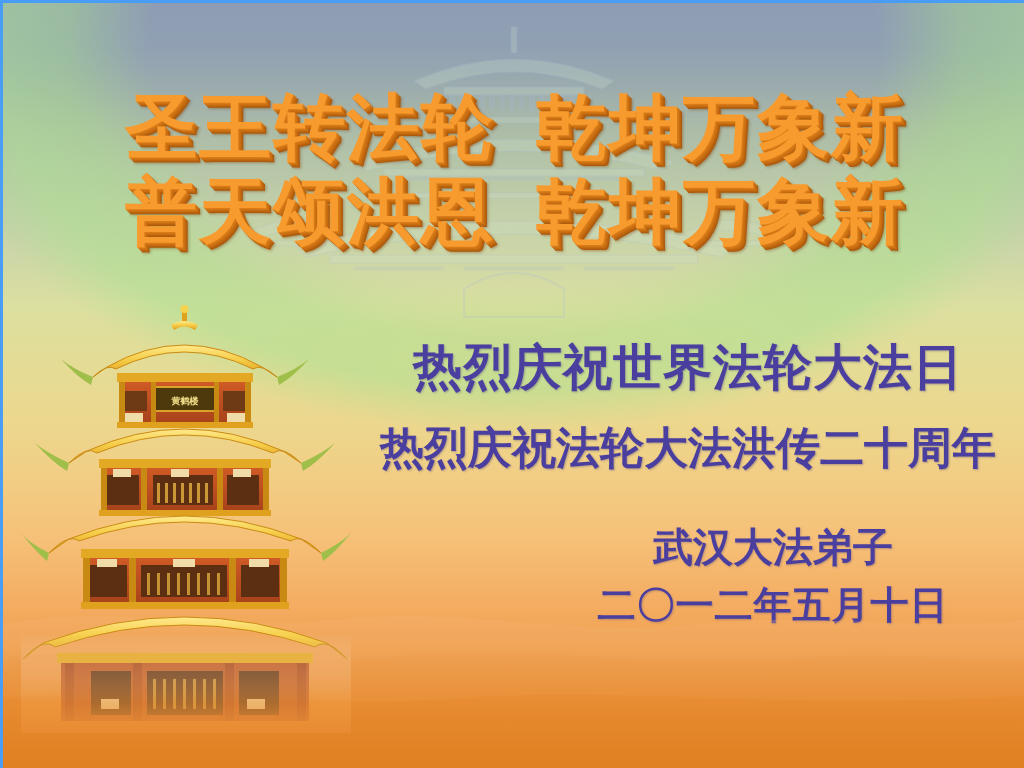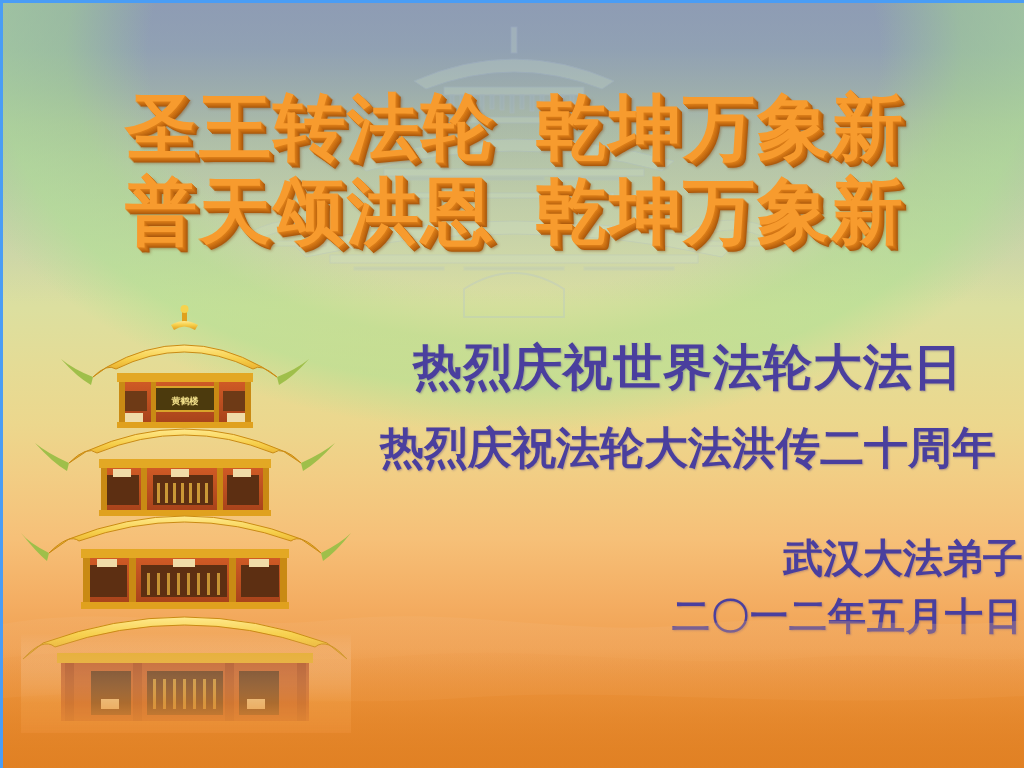--- a/index.html
+++ b/index.html
@@ -118,23 +118,22 @@
     font-size:44px;
     line-height:58px;
     letter-spacing:0px;
     color:#4a3f9e;
     white-space:nowrap;
     margin-top:22px;
     text-shadow:1px 1px 2px rgba(60,50,130,0.35);
   }
   .signature{
     position:absolute;left:520px;top:518px;width:500px;
-    text-align:right;
-    pointer-events:none;
-    margin-top:11px;
+    text-align:center;
+    pointer-events:none;
   }
   .sig-line{
     font-family:"DejaVu Serif","Liberation Serif",serif;
     font-weight:bold;
     font-size:40px;
     line-height:52px;
     color:#4a3f9e;
     white-space:nowrap;
     text-shadow:1px 1px 2px rgba(60,50,130,0.3);
   }

